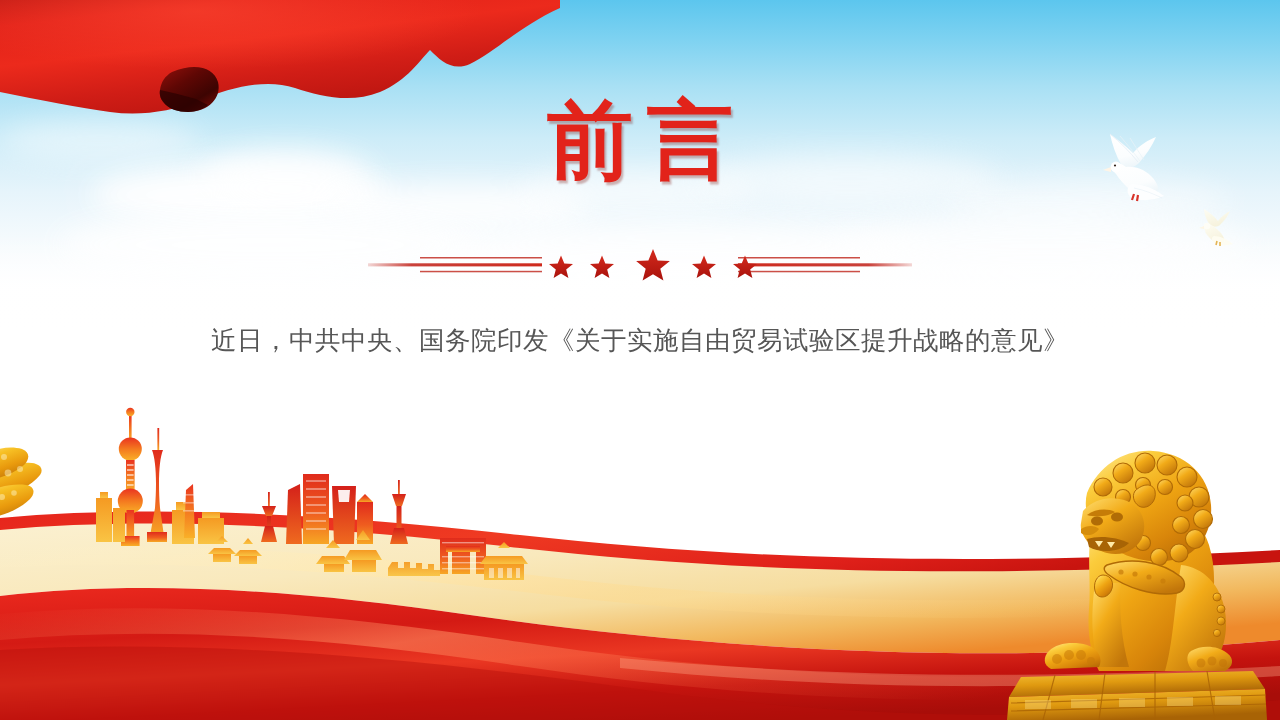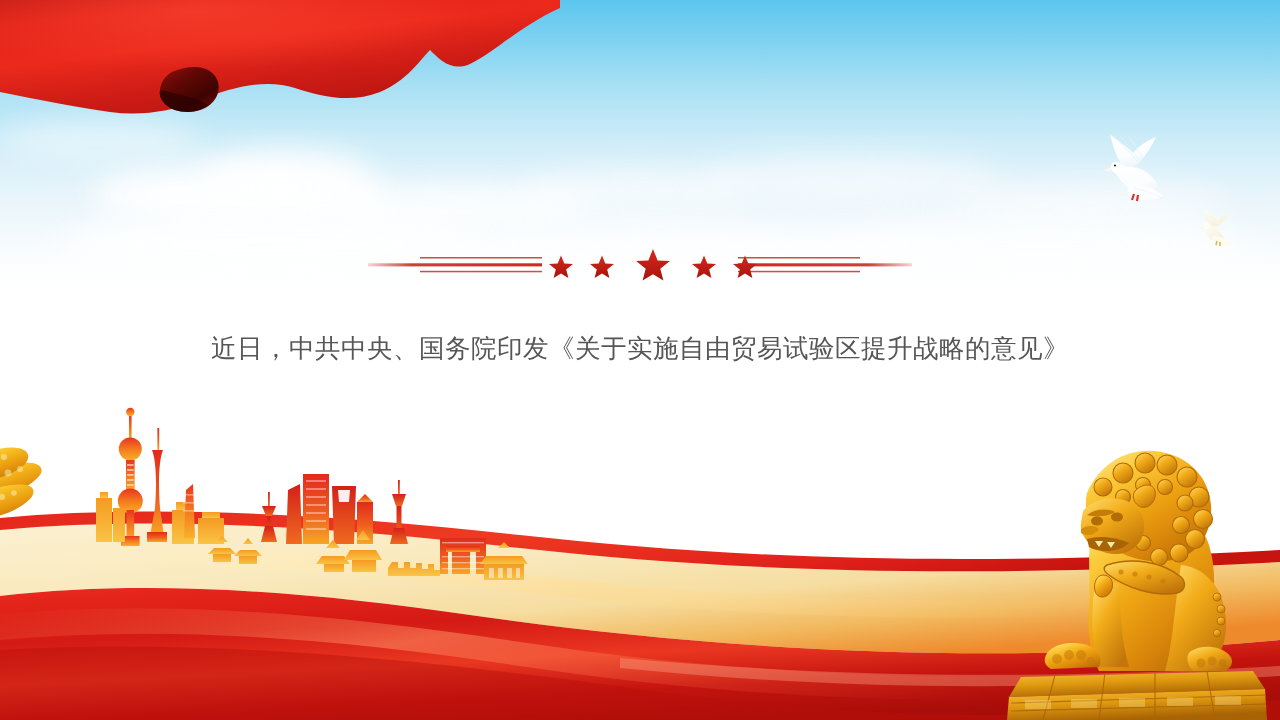--- a/index.html
+++ b/index.html
@@ -37,21 +37,21 @@
     font-size:86px;line-height:1;font-weight:bold;color:#e2231a;
     letter-spacing:14px;text-indent:14px;
     text-shadow:2px 3px 2px rgba(120,12,8,.30);}
 
   
   .divider{position:absolute;left:0;top:244px;width:1280px;height:40px;}
 
   
   .body-text{position:absolute;left:140px;top:318px;width:1000px;text-align:center;
     color:#565656;font-size:25.5px;line-height:46px;letter-spacing:.5px;}
-  .body-text p{margin:8px;}
+  .body-text p{margin:0;}
 
   
   .bottom{position:absolute;left:0;top:400px;width:1280px;height:320px;}
   .skyline{position:absolute;left:0;top:398px;width:700px;height:190px;}
   .lion{position:absolute;left:995px;top:415px;width:285px;height:305px;}
   .ornament{position:absolute;left:-30px;top:405px;width:115px;height:205px;}
 </style>
 </head>
 <body>
 
@@ -158,20 +158,21 @@
         <path d="M9,24 C7,21 8,18 11,18 C15,18 19,21 23,25
                  C28,30 30,35 27,37 C23,39 16,35 12,30 C10,28 9,26 9,24 Z" fill="url(#dv2)"></path>
         <path d="M18,30 C24,30 31,33 37,38 C31,40 24,40 19,37 C15,35 15,31 18,30 Z" fill="#fffdf0" opacity="0.9"></path>
         <circle cx="11" cy="20" r="3.2" fill="#fffef6"></circle>
         <path d="M8,20 L3,22 L8,23 Z" fill="#fff6e2"></path>
         <path d="M21,35 L20,39 M24,36 L24,40" stroke="#e0a83a" stroke-width="1.6"></path>
       </g>
     </svg>
   </div>
 
+  <div class="title">前言</div>
 
   <div class="divider">
     <svg width="1280" height="40" viewBox="0 0 1280 40">
       <defs>
         <linearGradient id="lnL" x1="0" y1="0" x2="1" y2="0">
           <stop offset="0" stop-color="#c02018" stop-opacity="0.18"></stop>
           <stop offset="0.25" stop-color="#c02018" stop-opacity="0.85"></stop>
           <stop offset="1" stop-color="#cf2a1d" stop-opacity="1"></stop>
         </linearGradient>
         <linearGradient id="lnR" x1="0" y1="0" x2="1" y2="0">

